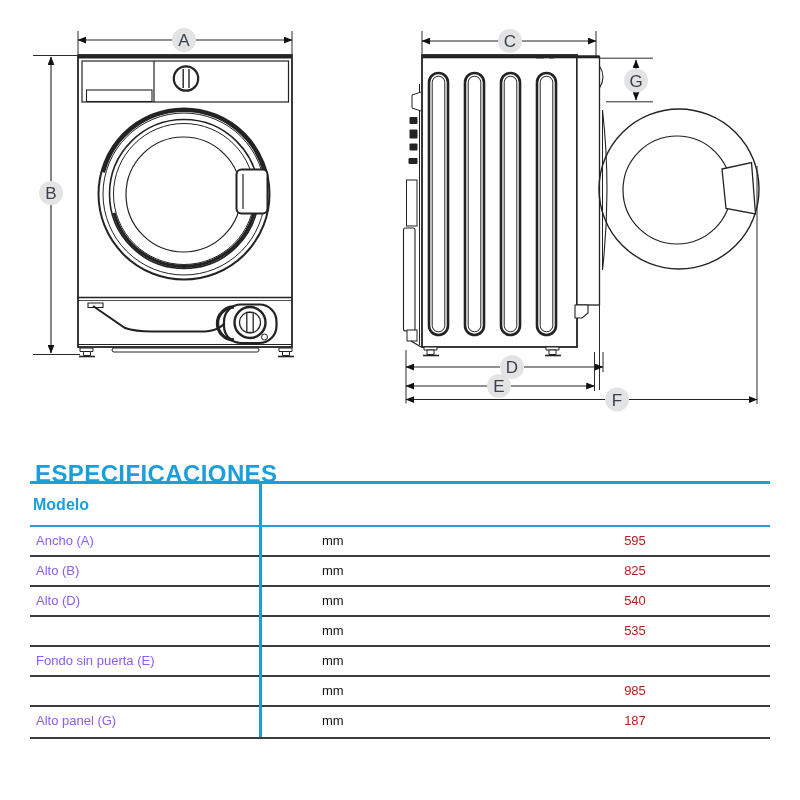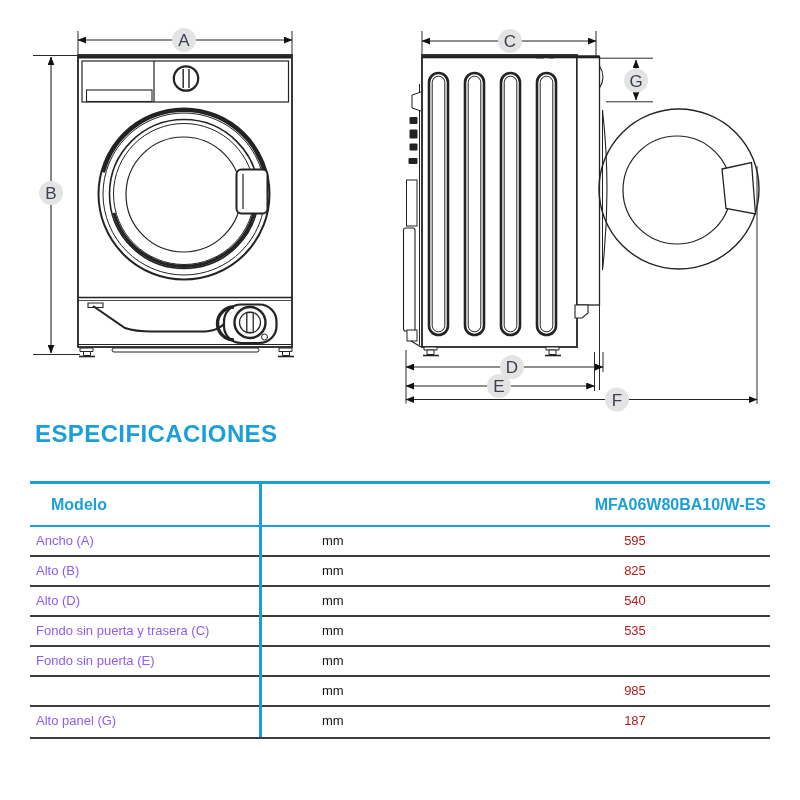--- a/index.html
+++ b/index.html
@@ -13,39 +13,39 @@
   .dimline{stroke:#232323;stroke-width:1.1;fill:none;}
   .extline{stroke:#2a2a2a;stroke-width:1;fill:none;}
   .badge{fill:#e3e3e3;stroke:none;}
   .bletter{
     fill:#39414f;font-size:17px;text-anchor:middle;
     font-family:"Liberation Sans", sans-serif;
   }
   .dark{fill:#232323;stroke:none;}
 
   .page-title{
-    position:absolute;left:35px;top:420px;
+    position:absolute;left:35px;top:460px;
     font-size:24px;font-weight:bold;letter-spacing:0.4px;
     color:var(--accent);
   }
   .spec-table{
     position:absolute;left:30px;top:481px;width:740px;
     border-top:3px solid var(--accent);
     border-bottom:2px solid #3d3d3d;
   }
   .col-divider{
     position:absolute;left:229px;top:0;bottom:0;width:3px;
     background:var(--accent);z-index:3;
   }
   .t-header{
     position:relative;height:41px;
     border-bottom:2px solid var(--accent);
   }
   .t-header .model-label{
-    position:absolute;left:21px;top:0;line-height:41px;
+    position:absolute;left:3px;top:0;line-height:41px;
     font-size:16px;font-weight:bold;color:var(--accent);
   }
   .t-header .model-value{
     position:absolute;right:4px;top:0;line-height:41px;
     font-size:16px;font-weight:bold;color:var(--accent);
   }
   .t-row{
     position:relative;height:30px;box-sizing:border-box;
     border-bottom:2px solid #3d3d3d;font-size:13px;
   }
@@ -236,40 +236,38 @@
   </g>
 </svg>
 
 <div class="page-title">ESPECIFICACIONES</div>
 
 <div class="spec-table">
   <div class="col-divider"></div>
 
   <div class="t-header">
     <span class="model-label">Modelo</span>
-    <span class="model-value">MFA06W80BA10/W-ES</span>
   </div>
 
   <div class="t-row">
     <span class="cell-label">Ancho (A)</span>
     <span class="cell-unit">mm</span>
     <span class="cell-value">595</span>
   </div>
   <div class="t-row">
     <span class="cell-label">Alto (B)</span>
     <span class="cell-unit">mm</span>
     <span class="cell-value">825</span>
   </div>
   <div class="t-row">
     <span class="cell-label">Alto (D)</span>
     <span class="cell-unit">mm</span>
     <span class="cell-value">540</span>
   </div>
   <div class="t-row">
-    <span class="cell-label">Fondo sin puerta y trasera (C)</span>
     <span class="cell-unit">mm</span>
     <span class="cell-value">535</span>
   </div>
   <div class="t-row">
     <span class="cell-label">Fondo sin puerta (E)</span>
     <span class="cell-unit">mm</span>
   </div>
   <div class="t-row">
     <span class="cell-unit">mm</span>
     <span class="cell-value">985</span>

